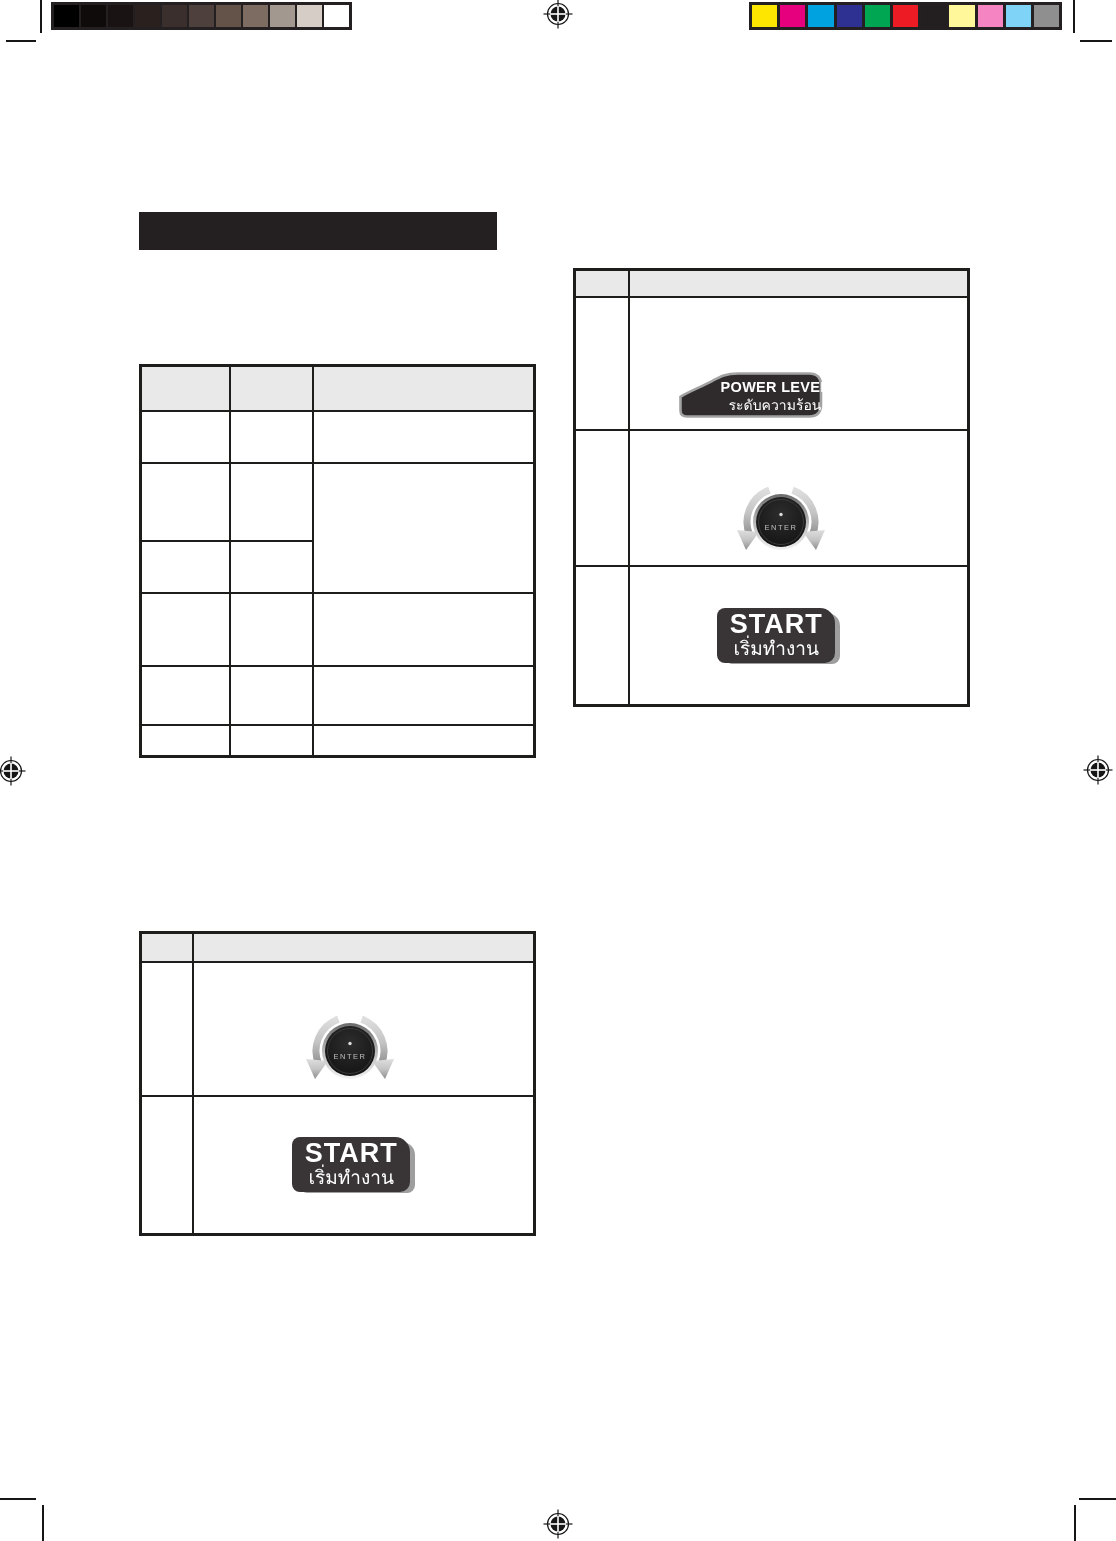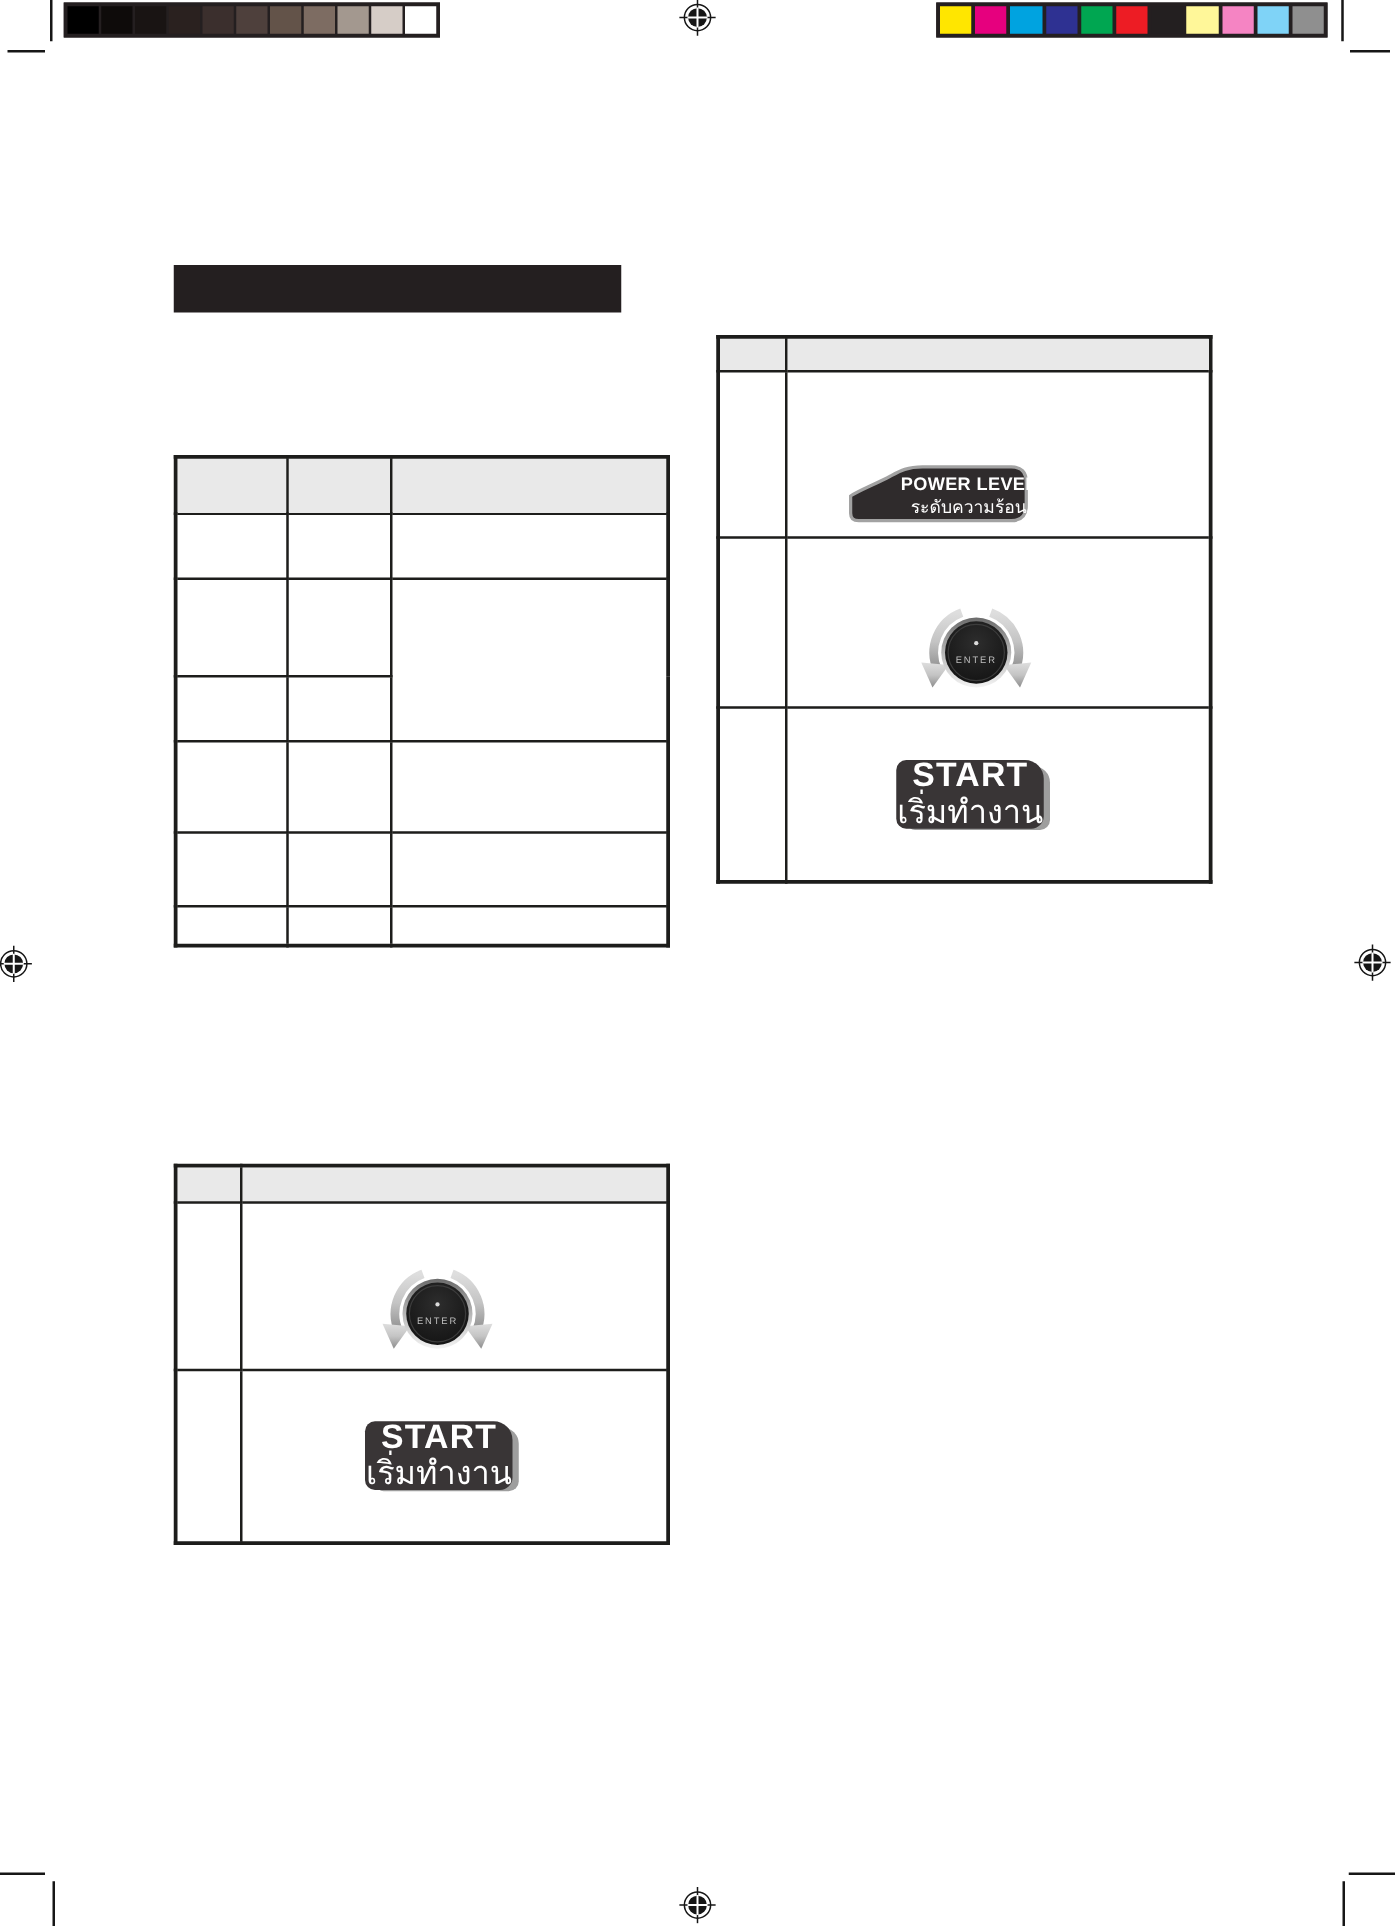--- a/index.html
+++ b/index.html
@@ -30,21 +30,21 @@
   .cell.bottom { align-items:flex-end; }
   
   .start-btn {
     width:118px; height:55px; background:#393536;
     border-radius:8px 15px 10px 8px;
     box-shadow:7px 3px 0 -2px #9e9e9e;
     display:flex; flex-direction:column; align-items:center; justify-content:center;
     color:#ffffff;
   }
   .start-en { font-size:27px; font-weight:bold; letter-spacing:1px; line-height:1; }
-  .start-th { font-size:26px; line-height:1.1; margin-top:1px; }
+  .start-th { font-size:19px; line-height:1.1; margin-top:1px; }
 </style>
 </head>
 <body>
 
 <div id="page">
 
   <svg width="0" height="0" style="position:absolute" aria-hidden="true">
     <defs>
       <linearGradient id="silv" x1="0" y1="0" x2="0" y2="1">
         <stop offset="0" stop-color="#dedede"></stop>

